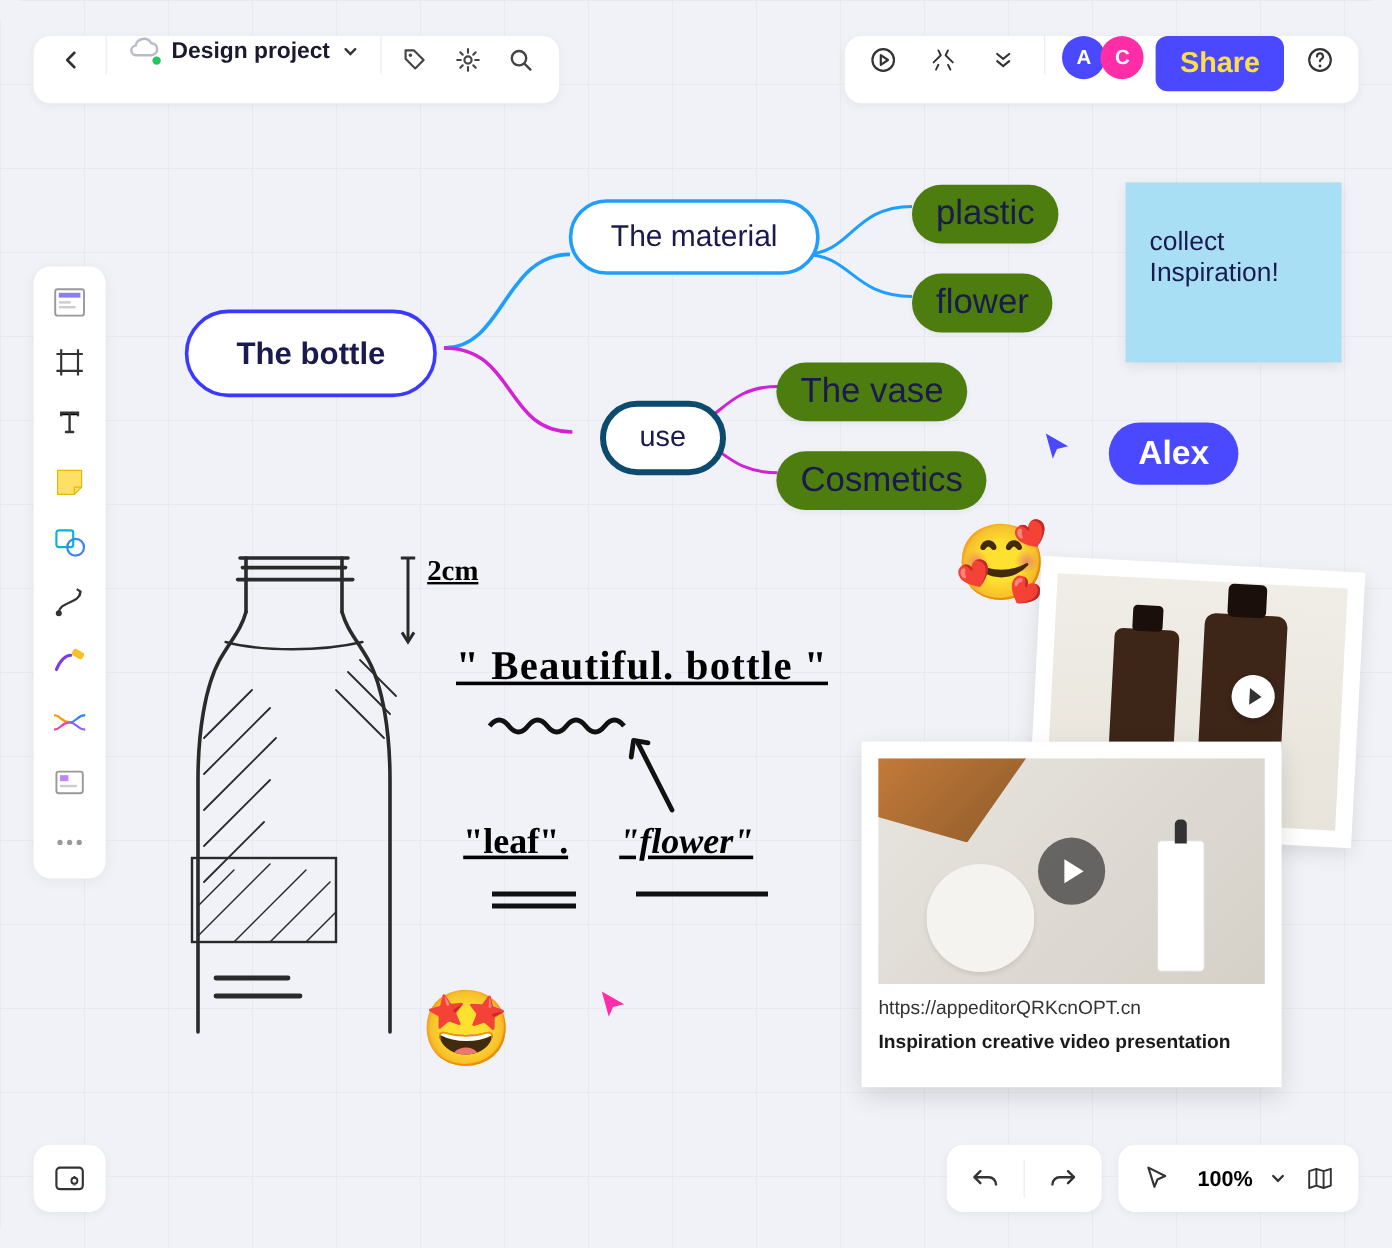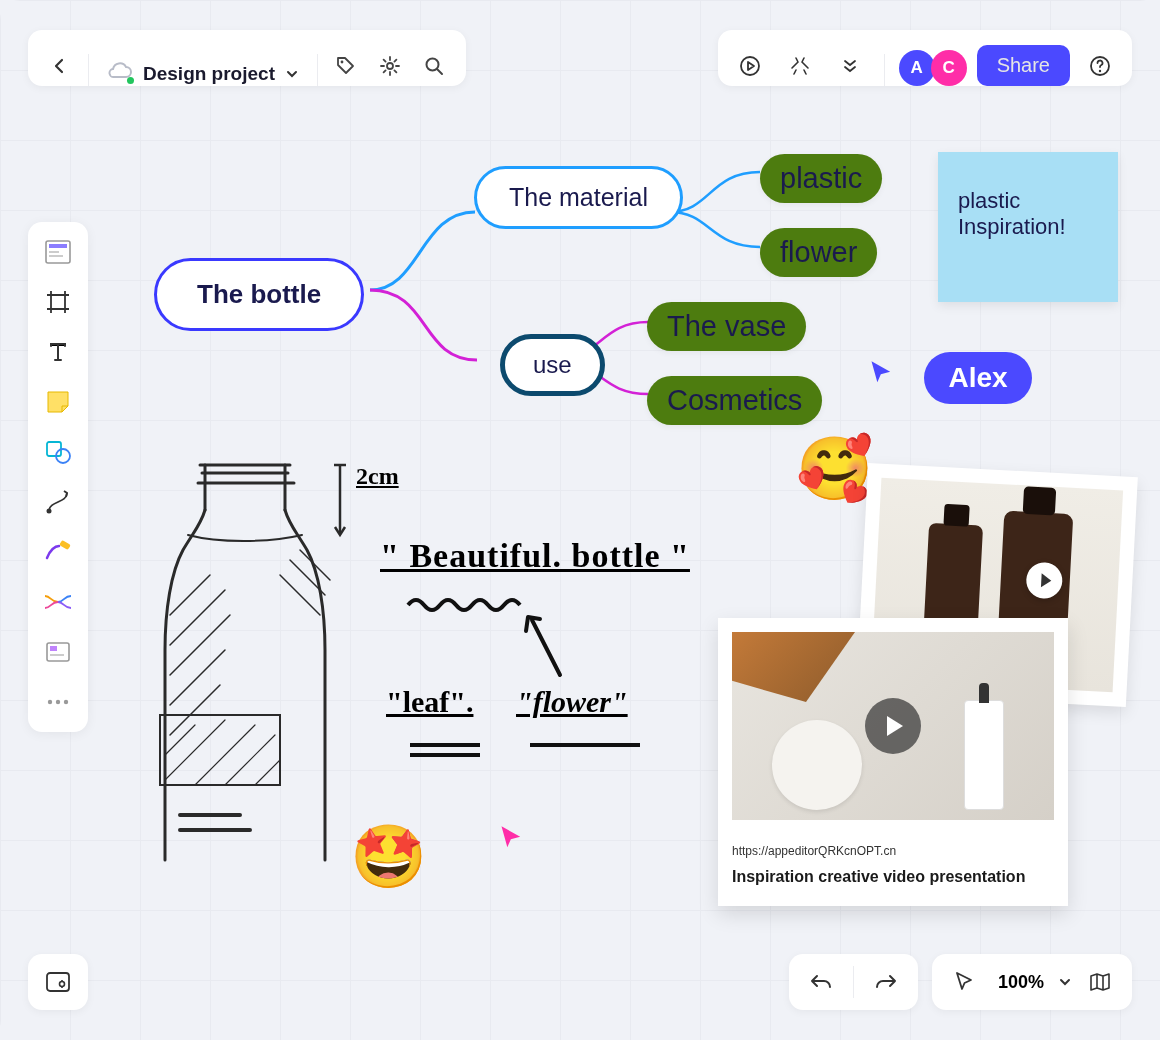--- a/index.html
+++ b/index.html
@@ -2,28 +2,28 @@
 <html><head>
 <meta charset="utf-8">
 <style>
 * { margin: 0; padding: 0; box-sizing: border-box; font-family: -apple-system, BlinkMacSystemFont, 'Segoe UI', sans-serif; }
 body { width: 1160px; height: 1040px; background: #f0f2f7; border-radius: 20px; overflow: hidden; position: relative; }
 
 
 .canvas-bg { position: absolute; inset: 0; background-image: linear-gradient(#e8eaf0 1px, transparent 1px), linear-gradient(90deg, #e8eaf0 1px, transparent 1px); background-size: 70px 70px; }
 
 
-.topbar-left, .topbar-right { position: absolute; top: 30px; height: 56px; background: #fff; border-radius: 14px; display: flex; align-items: flex-end; box-shadow: 0 2px 8px rgba(0,0,0,0.05); }
+.topbar-left, .topbar-right { position: absolute; top: 30px; height: 56px; background: #fff; border-radius: 14px; display: flex; align-items: flex-start; box-shadow: 0 2px 8px rgba(0,0,0,0.05); }
 .topbar-left { left: 28px; padding: 0 12px; gap: 4px; }
 .topbar-right { right: 28px; padding: 0 12px; gap: 10px; }
 .tb-btn { width: 40px; height: 40px; display: flex; align-items: center; justify-content: center; border-radius: 10px; cursor: pointer; color: #333; }
 .project-chip { display: flex; align-items: center; gap: 10px; padding: 0 10px; font-weight: 600; font-size: 19px; color: #1a1a2e; cursor: pointer; }
 .vdiv { width: 1px; height: 32px; background: #ebecf0; margin: 0 4px; }
 .avatar { width: 36px; height: 36px; border-radius: 50%; display: flex; align-items: center; justify-content: center; font-weight: 700; color: #fff; font-size: 17px; }
-.share-btn { background: #4b49ff; color: #e5e5e5; font-weight: 400; font-size: 20px; padding: 9px 20px; border-radius: 10px; cursor: pointer; }
+.share-btn { background: #4b49ff; color: #fde047; font-weight: 700; font-size: 24px; padding: 9px 20px; border-radius: 10px; cursor: pointer; }
 
 
 .toolbox { position: absolute; left: 28px; top: 222px; width: 60px; background: #fff; border-radius: 14px; box-shadow: 0 2px 12px rgba(0,0,0,0.06); display: flex; flex-direction: column; align-items: center; padding: 8px 0; gap: 6px; }
 .tool-btn { width: 44px; height: 44px; display: flex; align-items: center; justify-content: center; border-radius: 10px; cursor: pointer; position: relative; }
 
 
 .bottom-left { position: absolute; left: 28px; bottom: 30px; width: 60px; height: 56px; background: #fff; border-radius: 14px; display: flex; align-items: center; justify-content: center; box-shadow: 0 2px 8px rgba(0,0,0,0.05); }
 .bottom-right { position: absolute; right: 28px; bottom: 30px; height: 56px; display: flex; gap: 14px; }
 .br-group { background: #fff; border-radius: 14px; box-shadow: 0 2px 8px rgba(0,0,0,0.05); display: flex; align-items: center; padding: 0 12px; gap: 8px; }
 .zoom-label { font-weight: 600; font-size: 18px; padding: 0 6px; }
@@ -53,21 +53,21 @@
 
 
 .card-back { position: absolute; left: 862px; top: 470px; width: 270px; height: 230px; background: #fff; padding: 14px; box-shadow: 0 6px 16px rgba(0,0,0,0.1); transform: rotate(3deg); }
 .card-back-inner { width: 100%; height: 100%; background: linear-gradient(#f0ede6, #e8e4dc); display: flex; align-items: center; justify-content: center; }
 .bottle-shape { width: 60px; height: 130px; background: #3d2518; border-radius: 8px 8px 14px 14px; position: relative; }
 .bottle-neck { position: absolute; top: -22px; left: 50%; transform: translateX(-50%); width: 28px; height: 24px; background: #1a0f0a; border-radius: 4px; }
 .card-front { position: absolute; left: 718px; top: 618px; width: 350px; height: 288px; background: #fff; padding: 14px 14px 10px; box-shadow: 0 8px 20px rgba(0,0,0,0.12); }
 .card-front-img { width: 100%; height: 188px; background: linear-gradient(135deg, #e8e5df 0%, #d5d0c8 100%); position: relative; display: flex; align-items: center; justify-content: center; overflow: hidden; }
 .play-badge { width: 56px; height: 56px; background: rgba(50,50,50,0.7); border-radius: 50%; display: flex; align-items: center; justify-content: center; z-index: 5; }
 .play-tri { width: 0; height: 0; border-left: 16px solid #fff; border-top: 10px solid transparent; border-bottom: 10px solid transparent; margin-left: 4px; }
-.card-url { font-size: 12px; color: #333; margin-top: 24px; font-weight: 500; }
+.card-url { font-size: 16px; color: #333; margin-top: 12px; font-weight: 500; }
 .card-title { font-size: 16px; font-weight: 700; color: #1a1a1a; margin-top: 10px; }
 .play-small { position: absolute; width: 36px; height: 36px; background: #fff; border-radius: 50%; display:flex;align-items:center;justify-content:center; right: 70px; top: 90px; box-shadow: 0 2px 6px rgba(0,0,0,0.2);}
 .play-small-tri { border-left: 10px solid #333; border-top: 7px solid transparent; border-bottom: 7px solid transparent; margin-left: 3px;}
 
 
 .cap-shape { position: absolute; left: 40px; bottom: 10px; width: 90px; height: 90px; background: #f5f3ef; border-radius: 50%; border: 2px dashed rgba(0,0,0,0); box-shadow: 0 2px 4px rgba(0,0,0,0.1); }
 .cap-shape::before { content: ''; position: absolute; inset: -4px; border-radius: 50%; background: repeating-conic-gradient(#f5f3ef 0 8deg, #e8e5df 8deg 16deg); z-index: -1; }
 .dropper { position: absolute; right: 50px; bottom: 10px; width: 40px; height: 110px; background: #fff; border: 1px solid #ddd; border-radius: 4px; }
 .dropper::before { content:''; position:absolute; top:-18px; left:50%; transform:translateX(-50%); width:10px; height:20px; background:#333; border-radius: 4px 4px 0 0;}
 .leaf-corner { position: absolute; left: -10px; top: -10px; width: 140px; height: 80px; background: linear-gradient(135deg, #c97d3a, #8b5a2b); clip-path: polygon(0 0, 100% 0, 60% 100%, 0 70%); }
@@ -229,21 +229,21 @@
 </svg>
 
 <div class="mm-root">The bottle</div>
 <div class="mm-node-b" style="left:474px;top:166px;border:3px solid #1f9eff;color:#1a1a4e">The material</div>
 <div class="mm-node-b" style="left:500px;top:334px;border:5px solid #0c4a6e;color:#1a1a4e;padding:12px 28px;font-size:24px">use</div>
 <div class="mm-leaf" style="left:760px;top:154px">plastic</div>
 <div class="mm-leaf" style="left:760px;top:228px">flower</div>
 <div class="mm-leaf" style="left:647px;top:302px">The vase</div>
 <div class="mm-leaf" style="left:647px;top:376px">Cosmetics</div>
 
-<div class="sticky-note">plastic Inspiration!</div>
+<div class="sticky-note">collect Inspiration!</div>
 
 <div class="cursor-wrap" style="left:868px;top:352px">
   <svg width="28" height="28" viewBox="0 0 24 24">
       <path d="M3 2l5 18 3-7 8-2L3 2z" fill="#4b49ff"></path>
     </svg>
   <div class="cursor-label" style="background:#4b49ff;margin-left:24px">Alex</div>
 </div>
 
 <div class="cursor-wrap" style="left:498px;top:824px">
   <svg width="28" height="28" viewBox="0 0 24 24">

